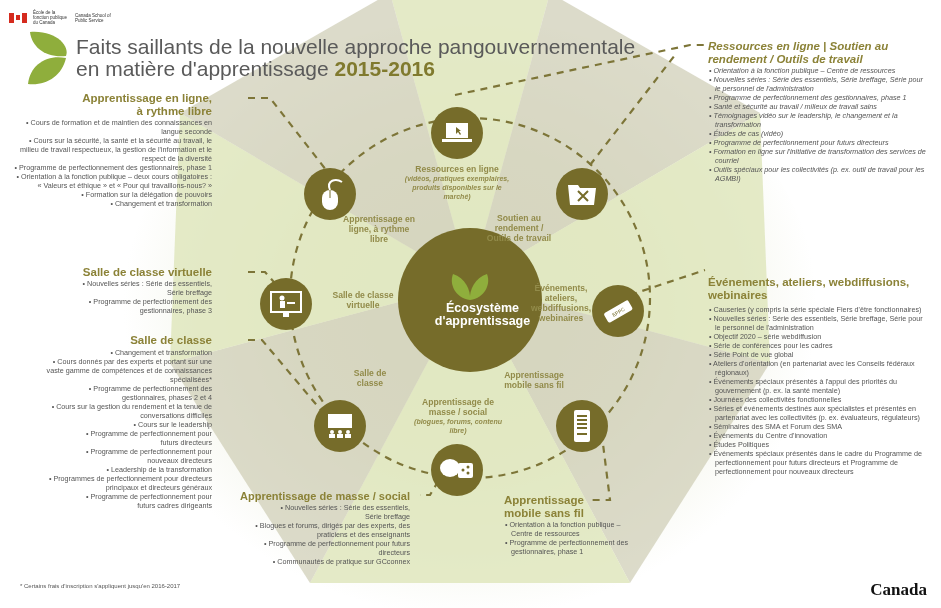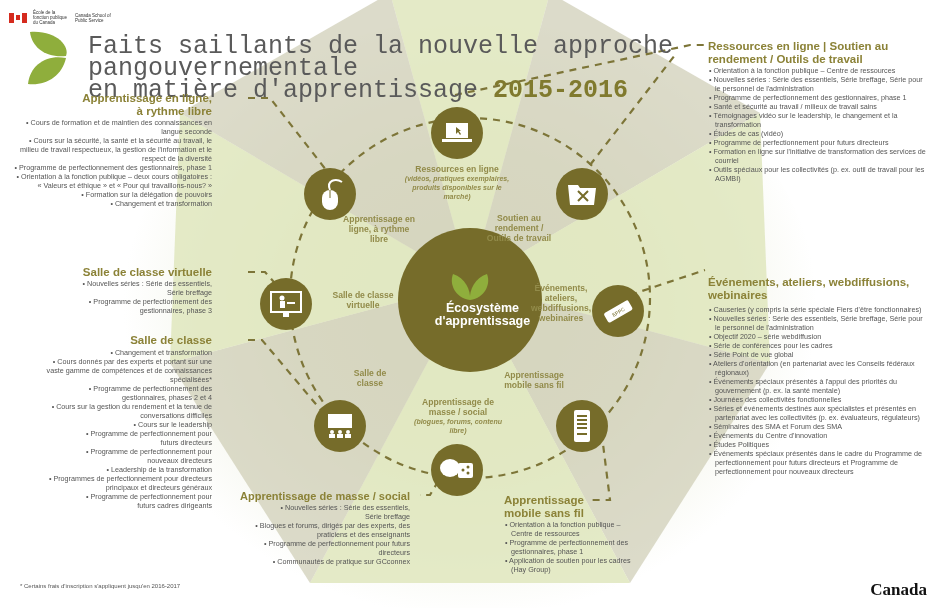--- a/index.html
+++ b/index.html
@@ -6,21 +6,21 @@
   body{width:941px;height:608px;position:relative;overflow:hidden;background:#ffffff;font-family:"Liberation Sans",sans-serif;color:#4a4a4a;}
   .abs{position:absolute;}
   .bg-glow{position:absolute;left:120px;top:20px;width:700px;height:600px;border-radius:50%;
     background:radial-gradient(ellipse at 50% 48%, #e9ecd4 0%, #eef0e0 35%, rgba(255,255,255,0) 70%);}
   .header-ids{left:9px;top:10px;display:flex;align-items:center;gap:6px;}
   .flag{width:18px;height:10px;display:flex;}
   .flag span{display:block;height:100%;}
   .flag .r{width:5px;background:#d52b1e;} .flag .w{width:8px;background:#fff;position:relative;}
   .flag .w:after{content:"";position:absolute;left:2px;top:2px;width:4px;height:5px;background:#d52b1e;}
   .dept{font-size:4.5px;line-height:5px;color:#333;width:36px;}
-  .title{left:88px;top:36px;font-size:25px;line-height:22px;color:#5a5a5a;font-family:Liberation Mono, monospace;}
+  .title{left:76px;top:36px;font-size:21px;line-height:22px;color:#5a5a5a;font-family:Liberation Sans, sans-serif;}
   .title .yr{color:#807a2e;font-weight:bold;margin-top:36px;}
   .sec-head{font-weight:bold;color:#8b8237;font-size:11.5px;line-height:13px;}
   .item{font-size:7.2px;line-height:9px;color:#555;}
   .left-col{text-align:right;}
   .right-col{text-align:left;}
   .right-col .item{padding-left:7px;text-indent:-6px;}
   .footnote{font-size:6px;color:#555;}
   .node{position:absolute;border-radius:50%;background:#766c2a;display:flex;align-items:center;justify-content:center;color:#fff;}
   .wedge-label{position:absolute;text-align:center;color:#928b4a;font-weight:bold;font-size:8.6px;line-height:10px;}
   .wedge-label i{font-weight:bold;font-size:7px;line-height:9px;display:block;}
@@ -194,24 +194,23 @@
   <div class="sec-head" style="font-size:11px">Apprentissage de masse / social</div>
   <div class="item" style="padding-left:30px">• Nouvelles séries : Série des essentiels, Série breffage</div>
   <div class="item">• Blogues et forums, dirigés par des experts, des praticiens et des enseignants</div>
   <div class="item" style="padding-left:20px">• Programme de perfectionnement pour futurs directeurs</div>
   <div class="item">• Communautés de pratique sur GCconnex</div>
 </div>
 <div class="abs right-col" style="left:504px;top:494px;width:140px;">
   <div class="sec-head" style="width:90px">Apprentissage mobile sans fil</div>
   <div class="item">• Orientation à la fonction publique – Centre de ressources</div>
   <div class="item">• Programme de perfectionnement des gestionnaires, phase 1</div>
-  <div class="item">• Application de soutien pour les cadres (Hay Group)</div>
-</div>
-
-<div class="abs right-col" style="left:708px;top:40px;width:222px;">
+</div>
+
+<div class="abs right-col" style="left:708px;top:40px;width:222px;font-style:italic;">
   <div class="sec-head">Ressources en ligne | Soutien au rendement / Outils de travail</div>
   <div class="item">• Orientation à la fonction publique – Centre de ressources</div>
   <div class="item">• Nouvelles séries : Série des essentiels, Série breffage, Série pour le personnel de l'administration</div>
   <div class="item">• Programme de perfectionnement des gestionnaires, phase 1</div>
   <div class="item">• Santé et sécurité au travail / milieux de travail sains</div>
   <div class="item">• Témoignages vidéo sur le leadership, le changement et la transformation</div>
   <div class="item">• Études de cas (vidéo)</div>
   <div class="item">• Programme de perfectionnement pour futurs directeurs</div>
   <div class="item">• Formation en ligne sur l'initiative de transformation des services de courriel</div>
   <div class="item">• Outils spéciaux pour les collectivités (p. ex. outil de travail pour les AGMBI)</div>

